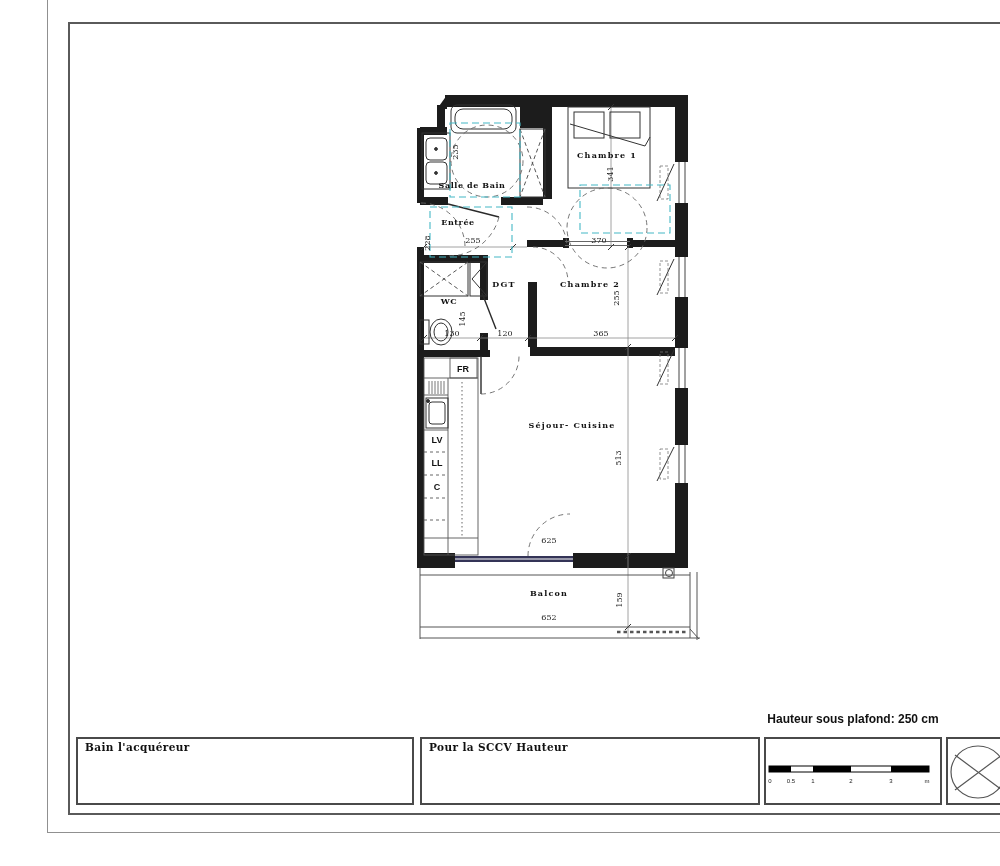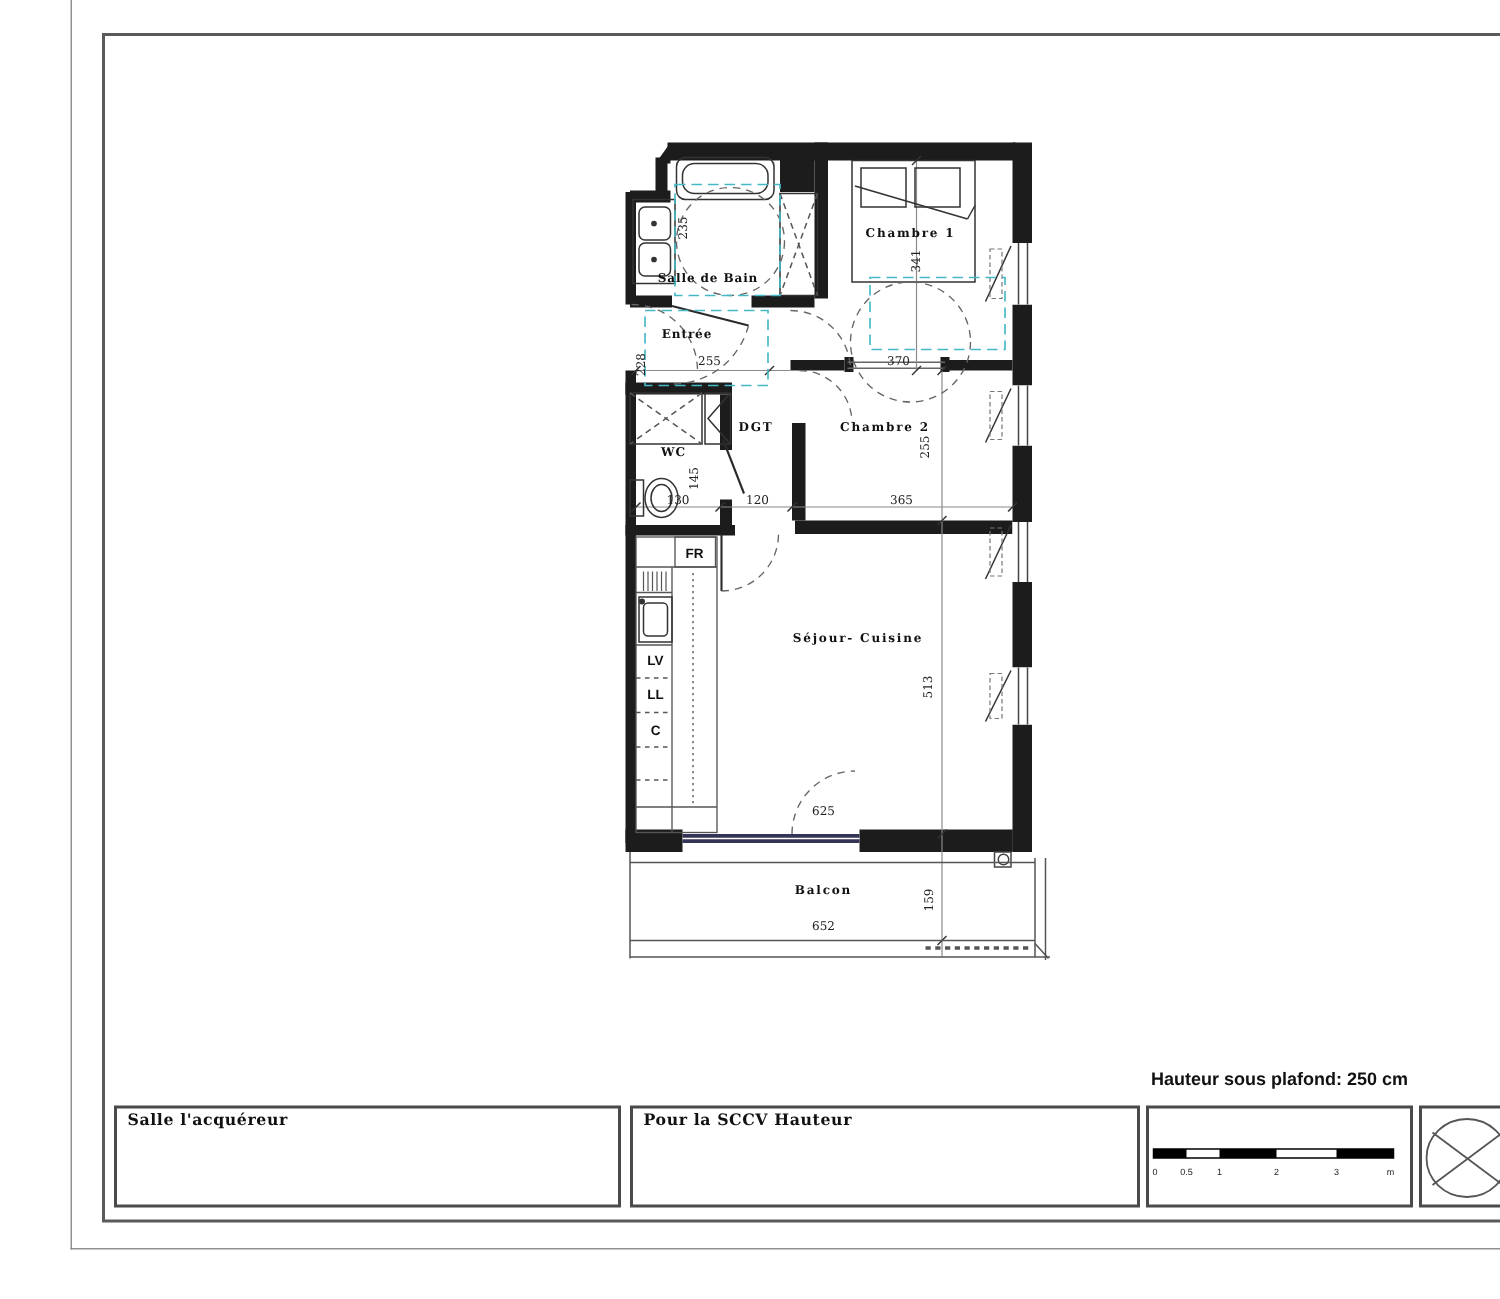--- a/index.html
+++ b/index.html
@@ -263,21 +263,21 @@
       <text class="dm" x="621" y="458" transform="rotate(-90 621 458)">513</text>
       <text class="dm" x="549" y="543">625</text>
       <text class="dm" x="549" y="620">652</text>
       <text class="dm" x="622" y="600" transform="rotate(-90 622 600)">159</text>
     </g>
   </svg>
 
   <div class="ceiling">Hauteur sous plafond: 250 cm</div>
 
   <div class="tb-box tb-box1"></div>
-  <div class="tb-label tb-label1">Salle l'acquéreur</div>
+  <div class="tb-label tb-label1">Bain l'acquéreur</div>
 
   <div class="tb-box tb-box2"></div>
   <div class="tb-label tb-label2">Pour la SCCV Hauteur</div>
 
   <div class="tb-box tb-box3"></div>
   <svg width="170" height="34" viewBox="0 0 170 34" style="left:768px;top:758px;">
     <rect x="1" y="8" width="160" height="6" fill="#fff" stroke="#000" stroke-width="1"></rect>
     <rect x="1" y="8" width="22" height="6" fill="#000"></rect>
     <rect x="45" y="8" width="38" height="6" fill="#000"></rect>
     <rect x="123" y="8" width="38" height="6" fill="#000"></rect>

